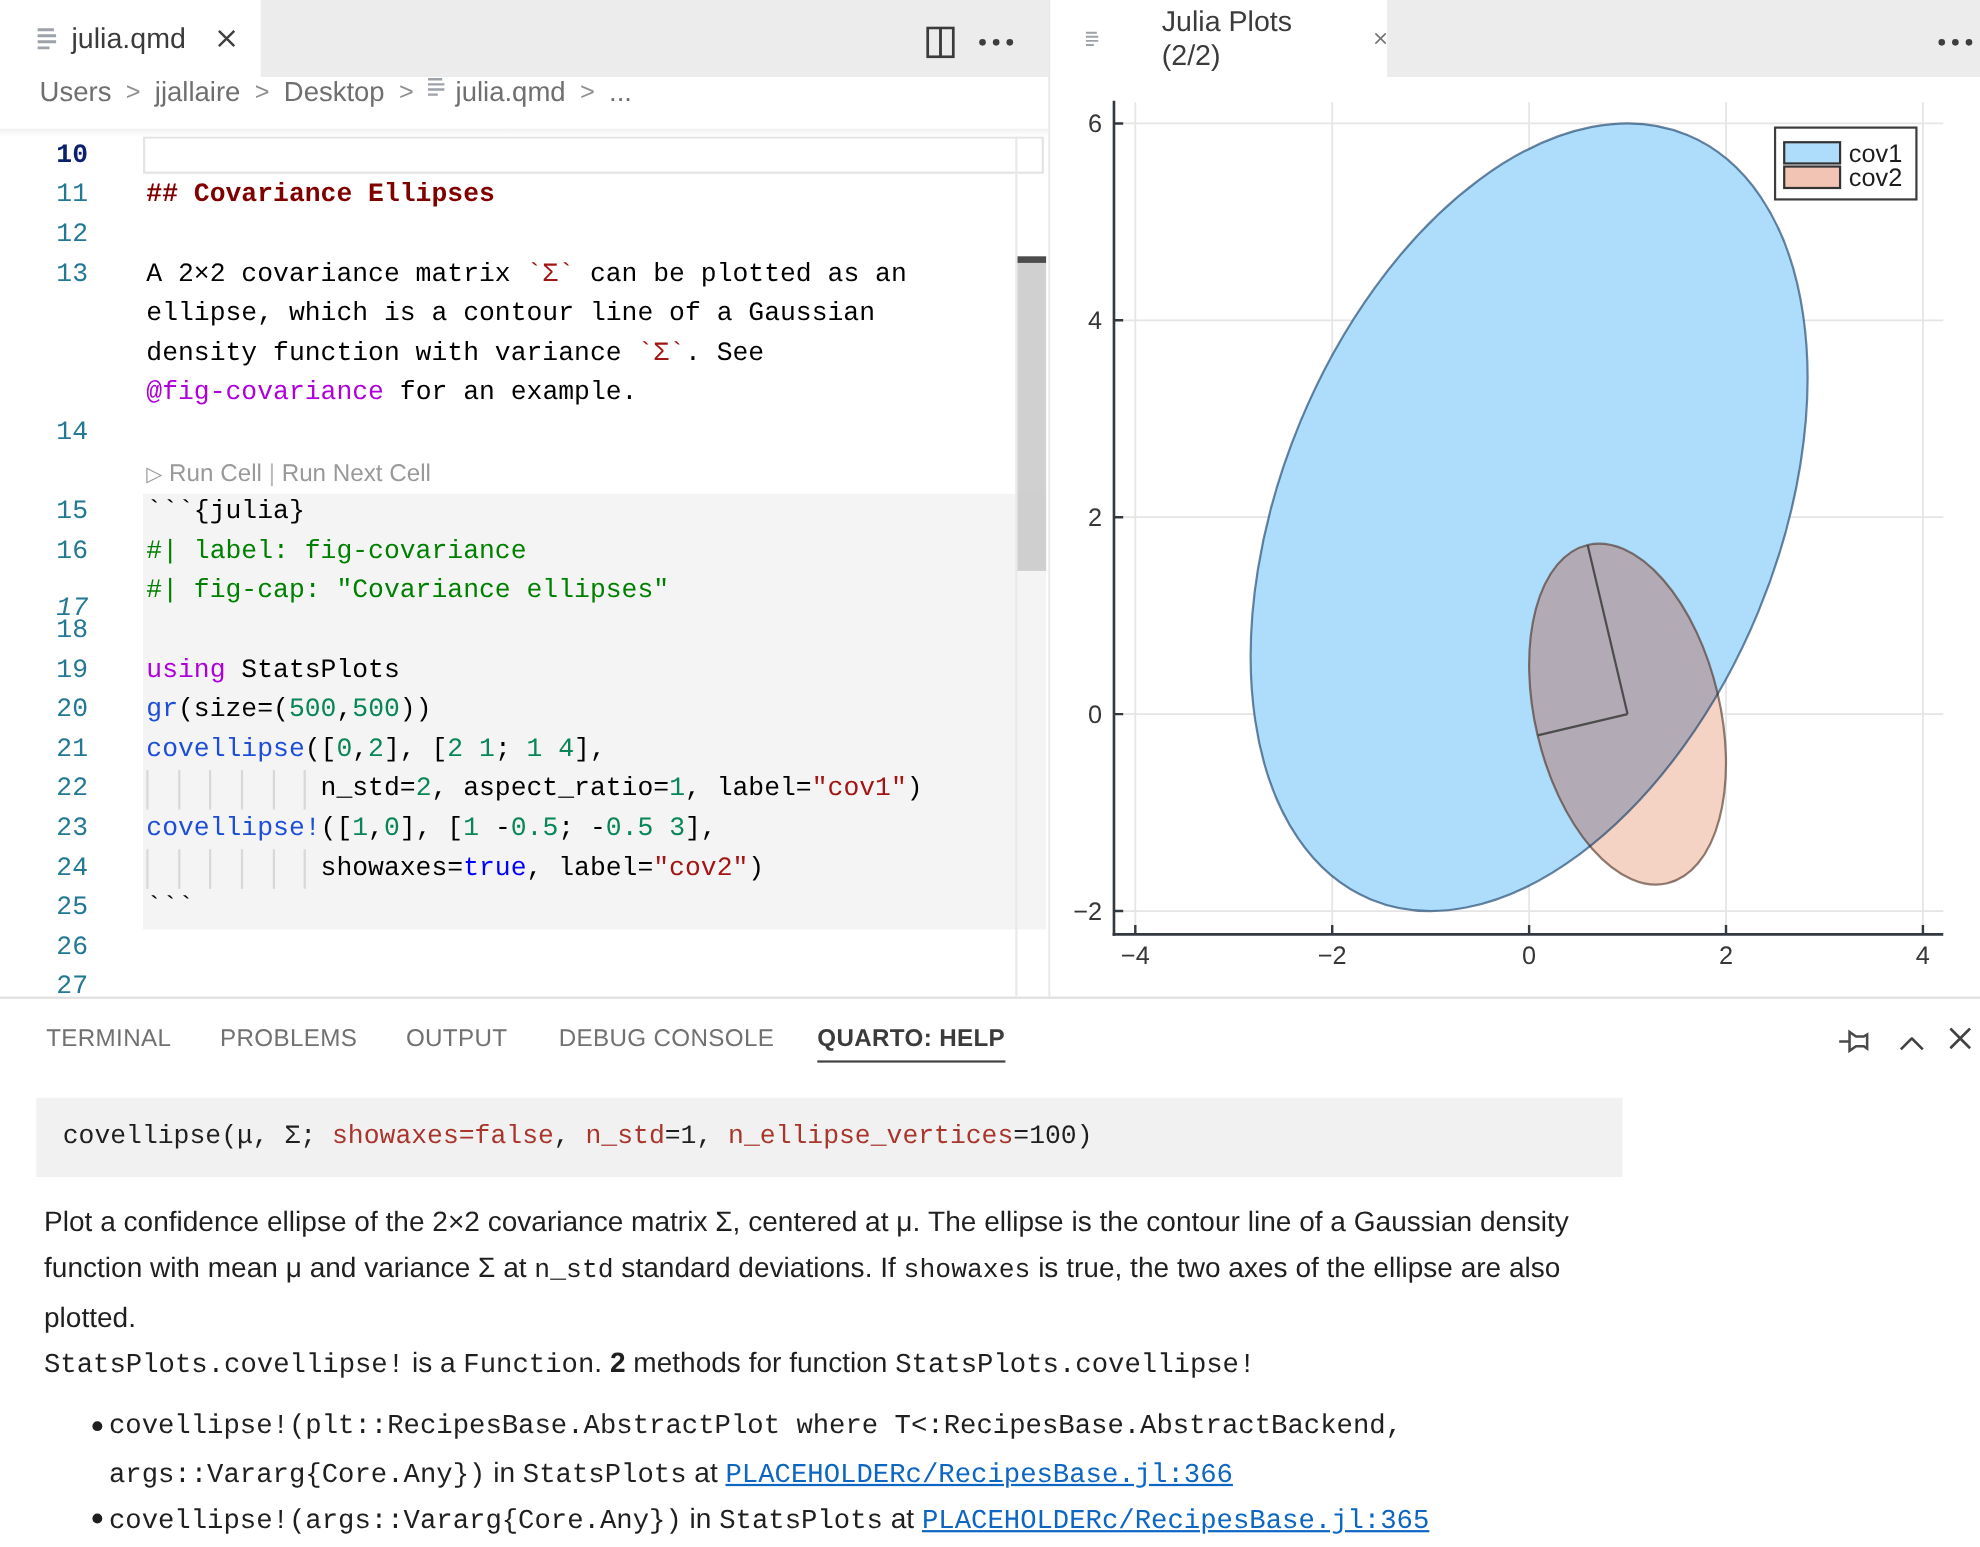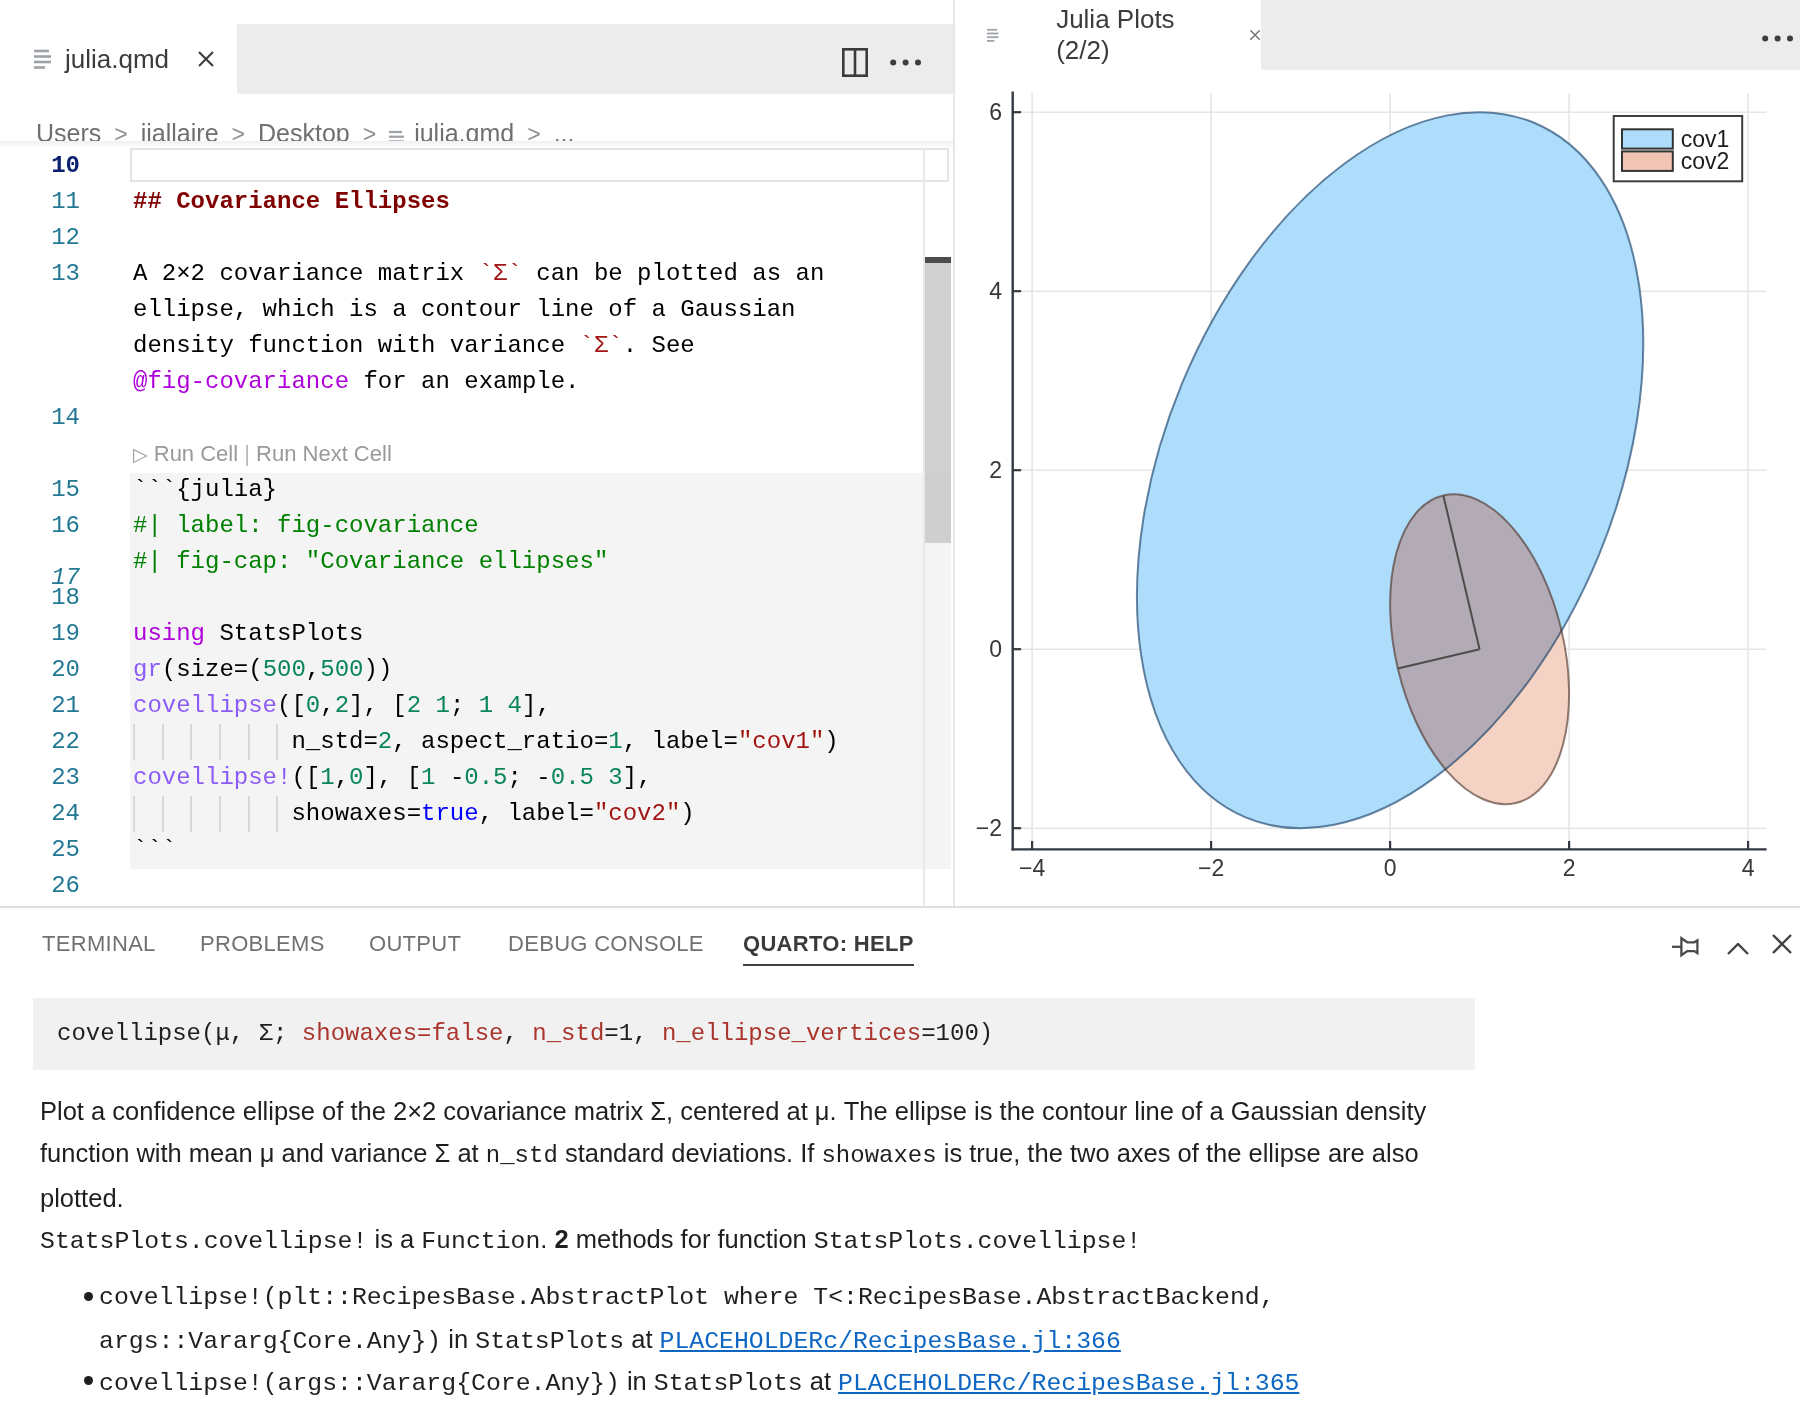--- a/index.html
+++ b/index.html
@@ -1,47 +1,47 @@
 <!DOCTYPE html>
 <html><head>
 <meta charset="utf-8">
 <style>
   * { margin:0; padding:0; box-sizing:border-box; }
   html,body { width:1800px; height:1406px; overflow:hidden; background:#fff;
     font-family:"Liberation Sans", sans-serif; }
   .abs { position:absolute; }
 
   
-  #editor-group { position:absolute; left:0; top:0; width:953px; height:906px; background:#fff;margin-top:24px; }
+  #editor-group { position:absolute; left:0; top:0; width:953px; height:906px; background:#fff; }
   #right-group  { position:absolute; left:955px; top:0; width:845px; height:906px; background:#fff; }
   #sash { position:absolute; left:953px; top:0; width:2px; height:906px; background:#e7e7e7; }
   #panel { position:absolute; left:0; top:906px; width:1800px; height:500px; background:#fff; border-top:2px solid #dfdfdf; }
 
   
   .tabbar { position:absolute; left:0; top:0; right:0; height:70px; background:#ececec; }
   .tab-active { position:absolute; left:0; top:0; height:70px; background:#fff; display:flex; align-items:center; }
   .tab-label { font-size:26px; color:#3b3b3b; }
   .ticon { margin-right:13px; }
   .tclose { margin-left:28px; }
 
   
   #breadcrumb { position:absolute; left:0; top:70px; width:953px; height:54px; background:#fff;
-     display:flex; align-items:flex-end; font-size:25px; color:#6f6f6f;border-radius:21px; }
+     display:flex; align-items:flex-start; font-size:25px; color:#6f6f6f;border-radius:21px; }
   #breadcrumb .sep { color:#8f8f8f; margin:0 13px; font-size:23px; }
 
   
   #editor { position:absolute; left:0; top:124px; width:953px; height:782px; background:#fff; overflow:hidden; }
   .gutter { position:absolute; left:0; top:0; width:80px; }
   .gut { position:absolute; width:80px; height:36px; line-height:36px; text-align:right;
      font-family:"Liberation Mono", monospace; font-size:24px; color:#237893; }
   .cl { position:absolute; left:133px; height:36px; line-height:36px; white-space:pre;
      font-family:"Liberation Mono", monospace; font-size:24px; color:#000; }
   .h  { color:#800000; font-weight:bold; }
   .k  { color:#af00db; }
-  .fn { color:#8b5cf6; }
+  .fn { color:#1d4ed8; }
   .n  { color:#098658; }
   .s  { color:#a31515; }
   .b  { color:#0000ff; }
   .c  { color:#008000; }
   .ic { color:#a31515; }
   .ref{ color:#af00db; }
   #cellbg { position:absolute; left:130px; top:325px; width:821px; height:396px; background:#f4f4f4; }
   #curline { position:absolute; left:130px; top:0px; width:819px; height:34px; border:2px solid #e4e4e4; }
   .guide { position:absolute; width:2px; height:36px; background:#d8d8d8; }
   #codelens { position:absolute; left:133px; top:288px; height:36px; line-height:36px;

